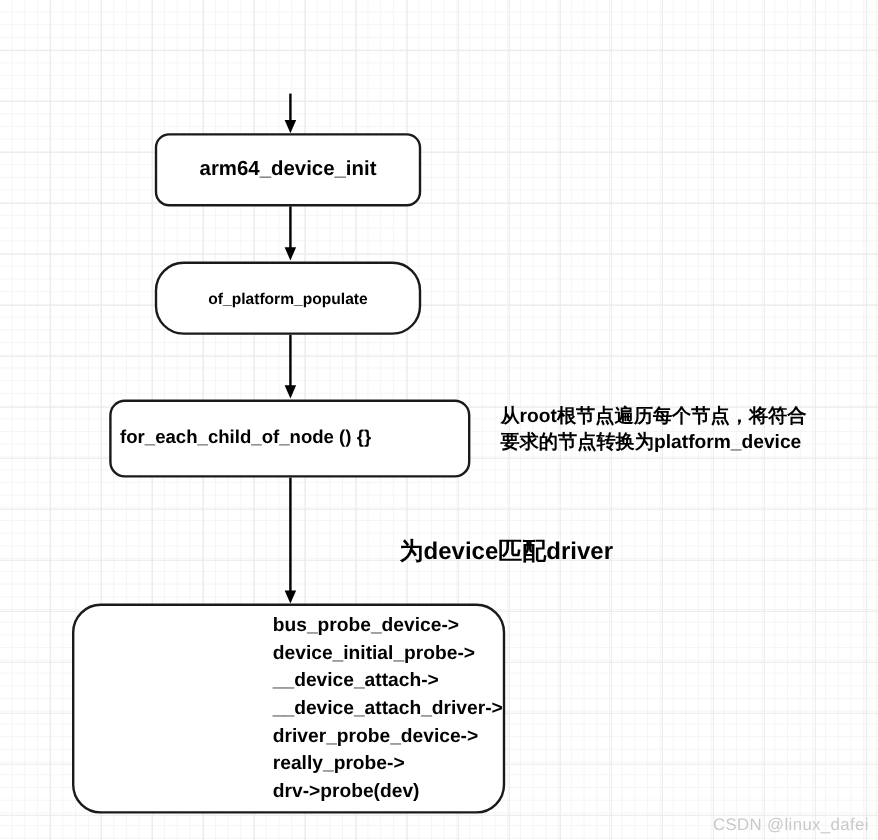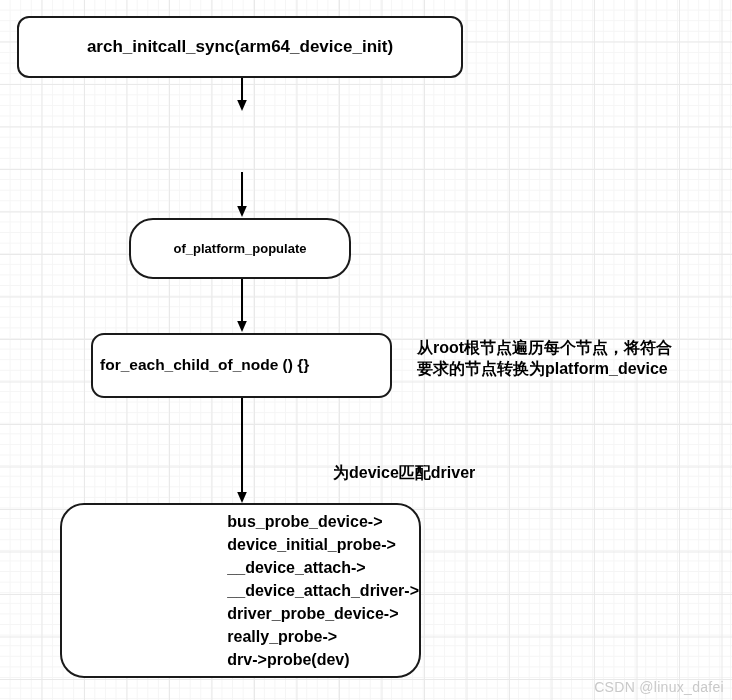--- a/index.html
+++ b/index.html
@@ -117,51 +117,51 @@
     font-weight: bold;
     white-space: pre-line;
     line-height: 1.30;
   }
   #annotation-traverse {
     left: 417px; top: 338px;
     font-size: 16px;
     width: 320px;
   }
   #annotation-match-driver {
-    left: 333px; top: 463px;
-    font-size: 16px;
+    left: 333px; top: 447px;
+    font-size: 20px;
   }
 
   #watermark {
     position: absolute;
     right: 8px;
     bottom: 5px;
     color: #c9c9c9;
     font-size: 14px;
     letter-spacing: 0.3px;
     white-space: nowrap;
     margin-left: 16px;
   }
 </style>
 </head>
 <body>
 
 <div id="canvas">
 
-  <div class="node center" id="node-arch-initcall-sync">
-    <span class="node-text">arch_initcall_sync(arm64_device_init)</span>
-  </div>
 
   <div class="arrow" id="edge-1" style="left:234px; top:78px;">
     <svg width="16" height="34" viewBox="0 0 16 34">
       <line x1="8" y1="0" x2="8" y2="24" stroke="#000000" stroke-width="2"></line>
       <polygon points="8,33 3.2,22 12.8,22" fill="#000000"></polygon>
     </svg>
   </div>
 
+  <div class="node center" id="node-arm64-device-init">
+    <span class="node-text">arm64_device_init</span>
+  </div>
 
   <div class="arrow" id="edge-2" style="left:234px; top:172px;">
     <svg width="16" height="46" viewBox="0 0 16 46">
       <line x1="8" y1="0" x2="8" y2="36" stroke="#000000" stroke-width="2"></line>
       <polygon points="8,45 3.2,34 12.8,34" fill="#000000"></polygon>
     </svg>
   </div>
 
   <div class="node center" id="node-of-platform-populate">
     <span class="node-text">of_platform_populate</span>

